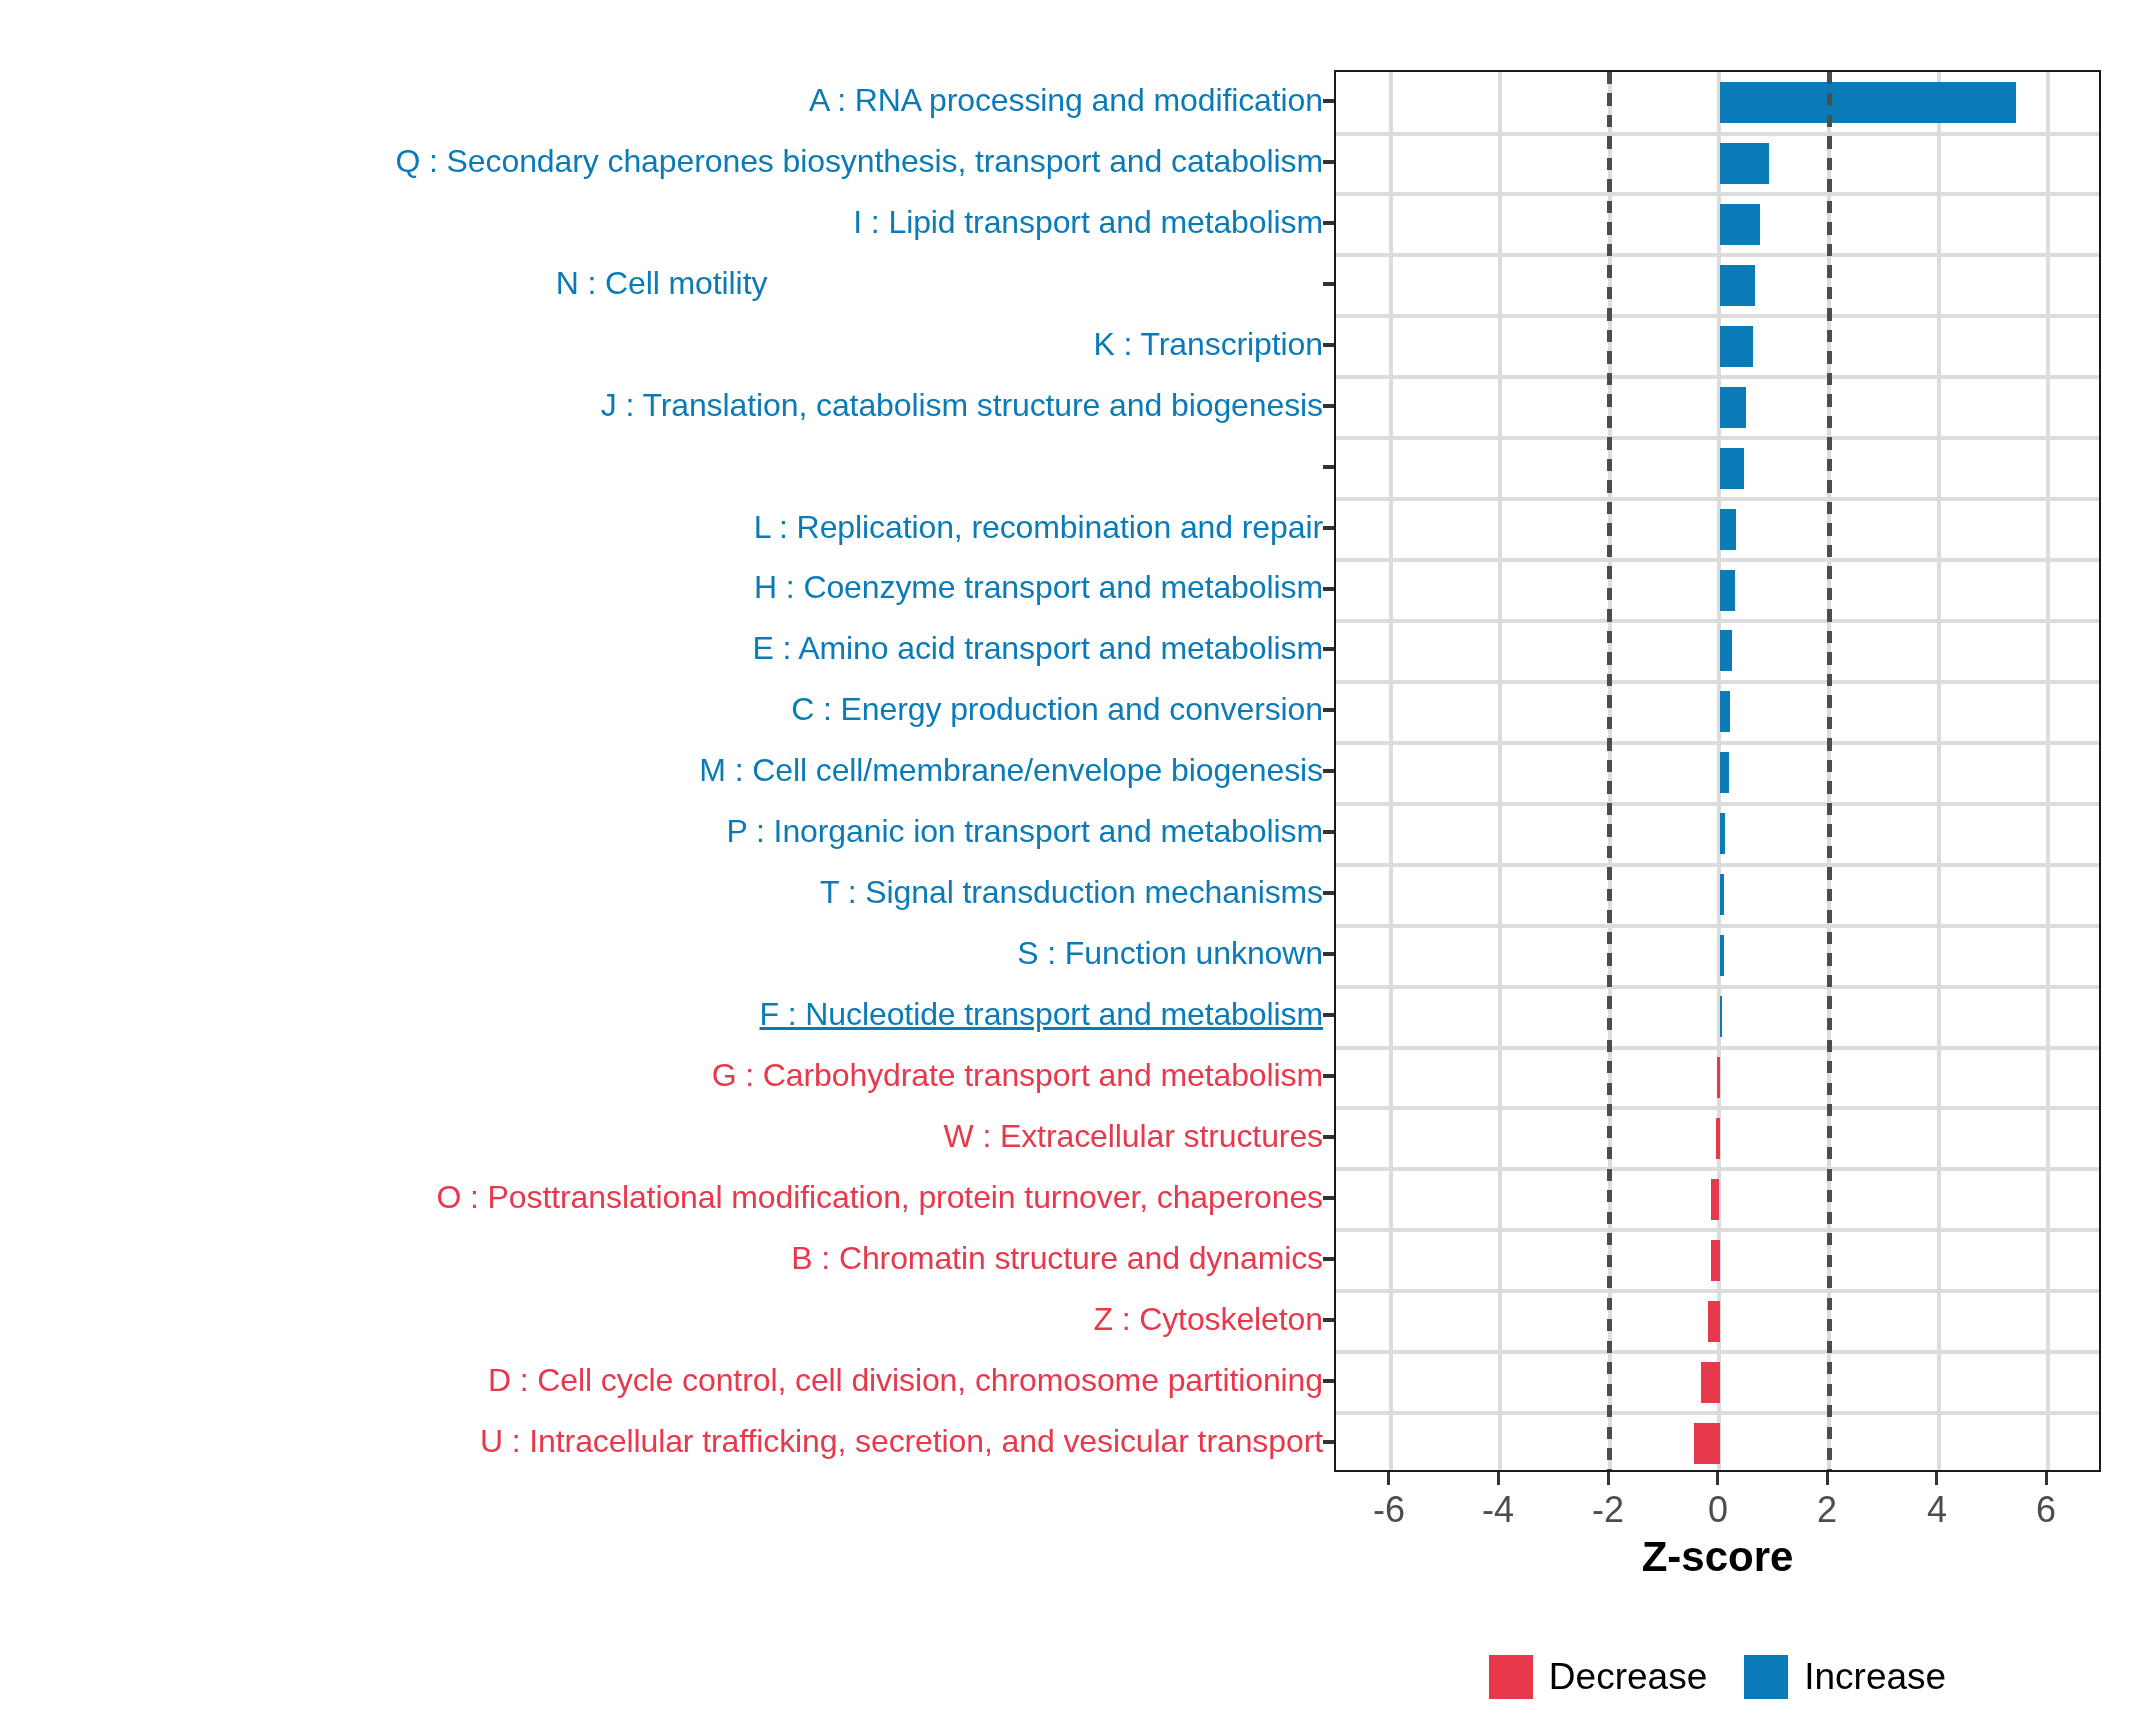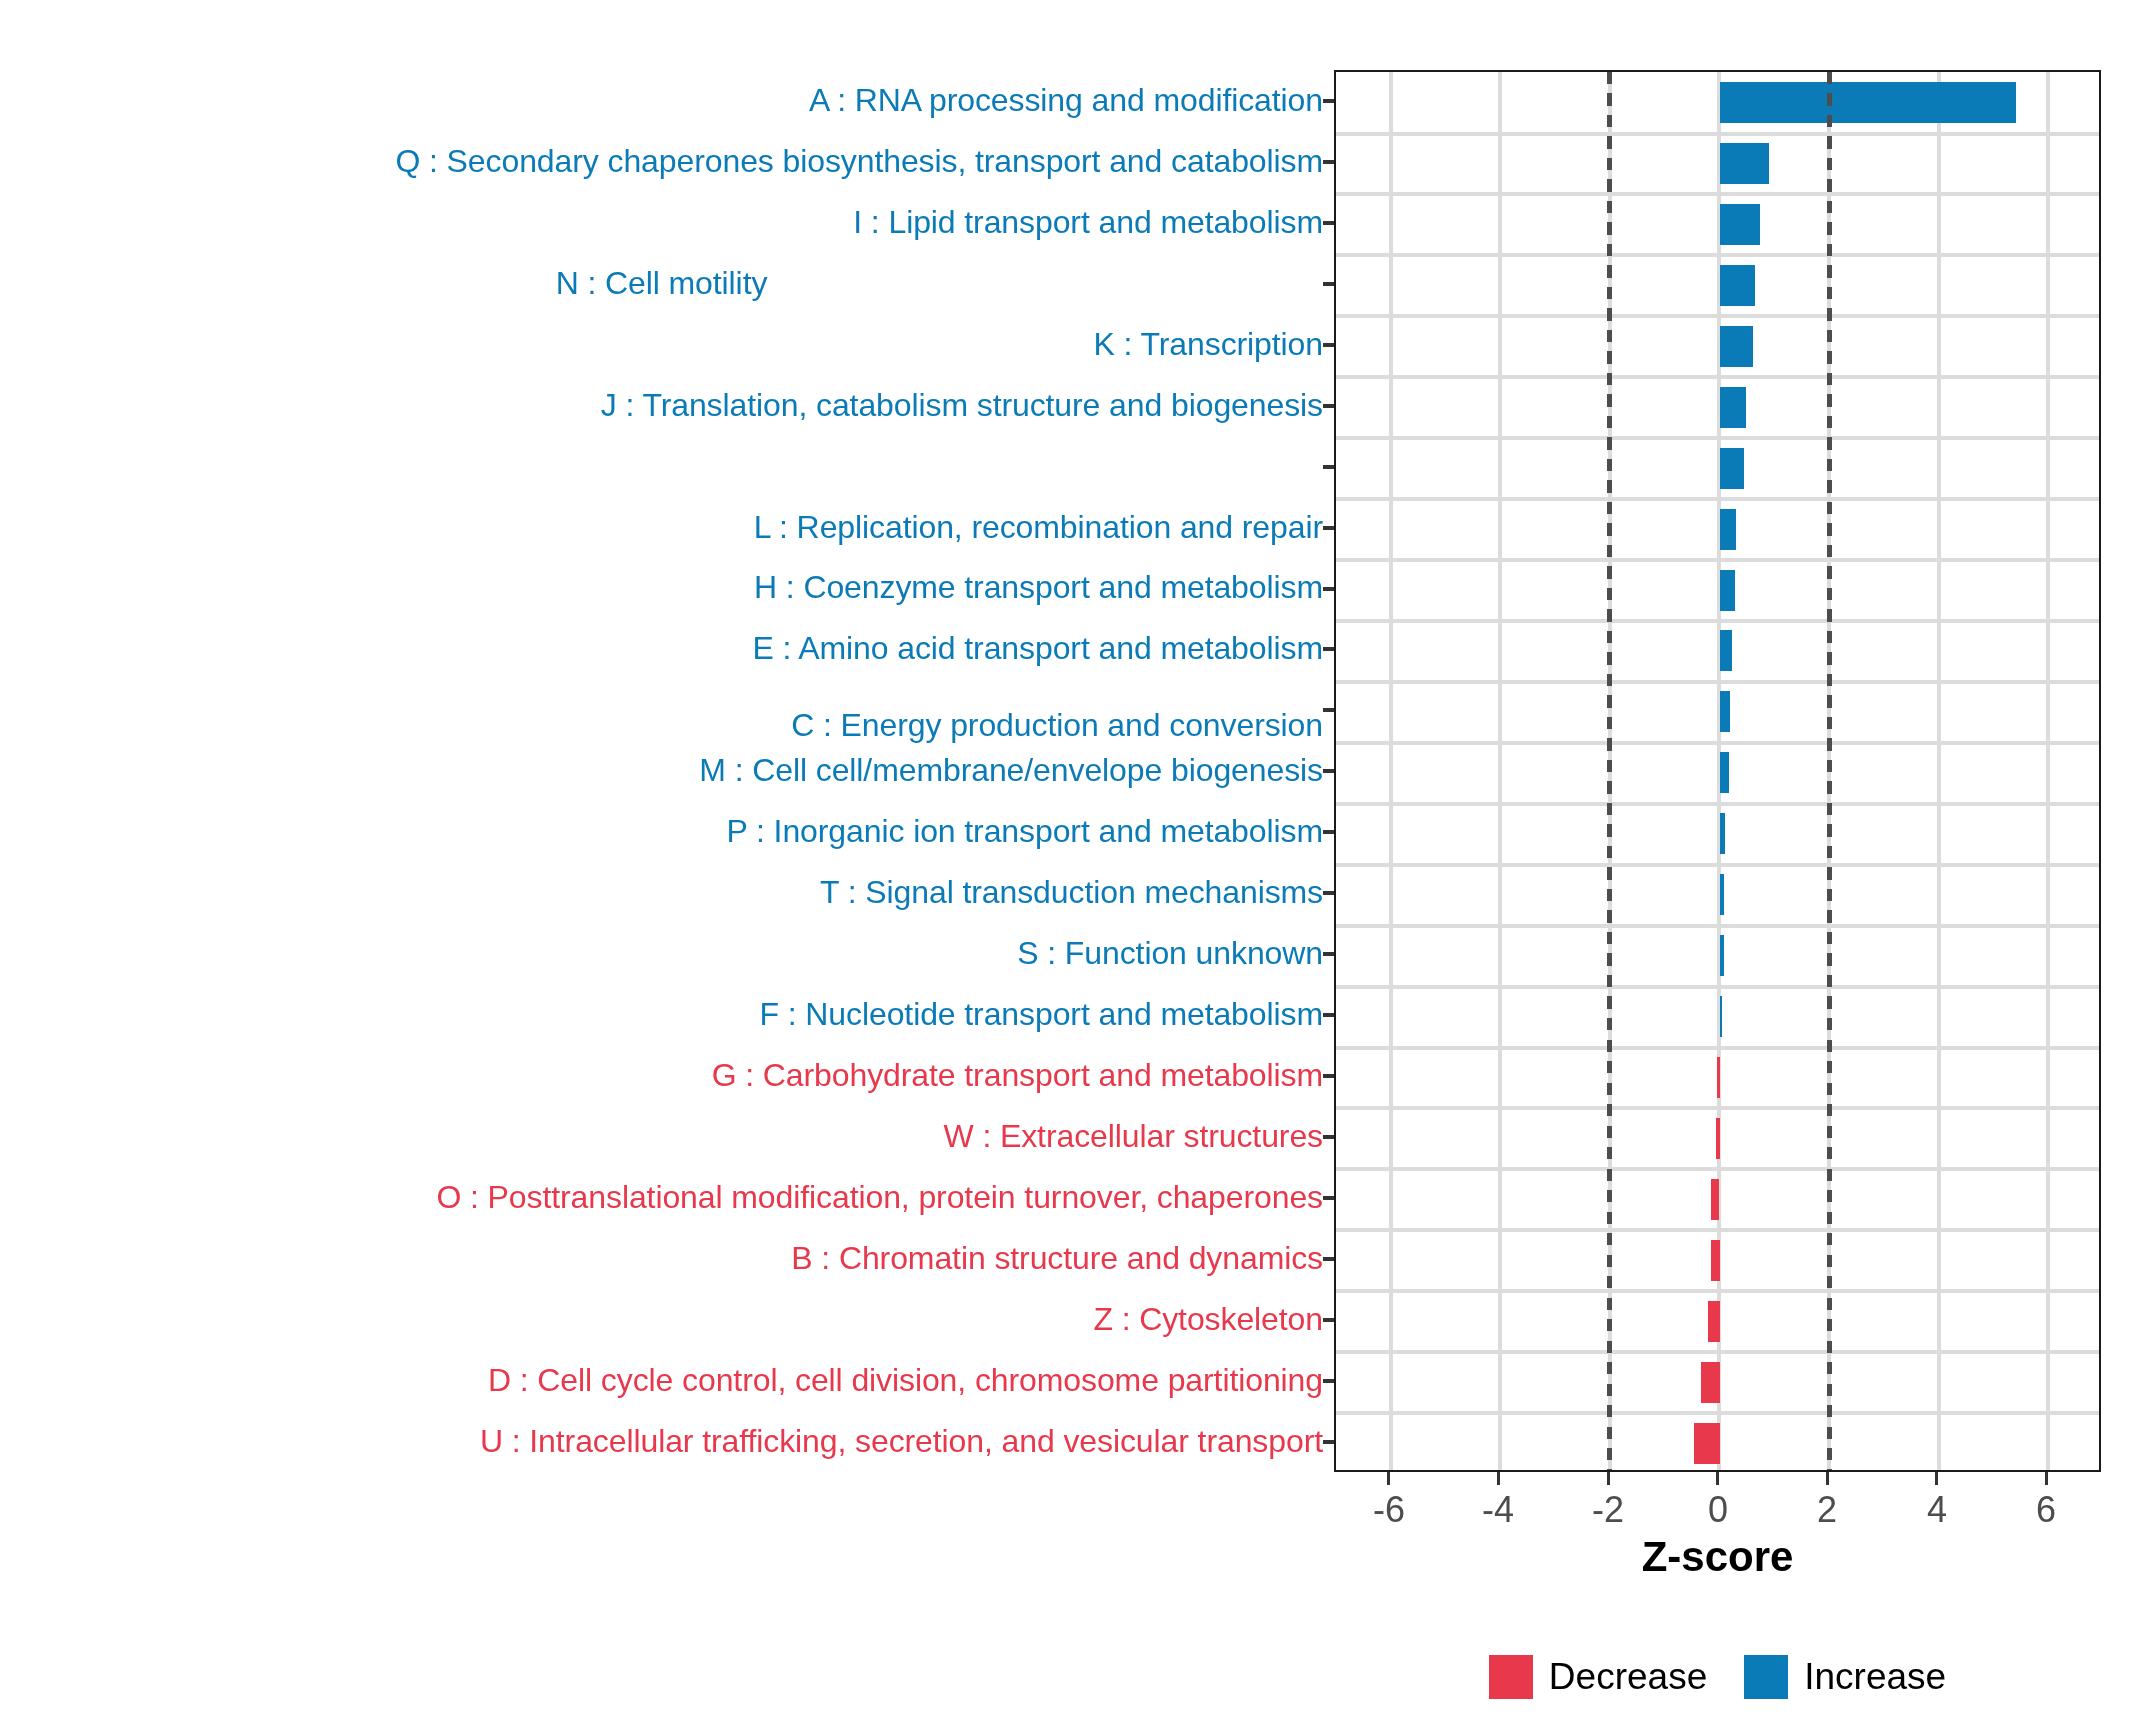--- a/index.html
+++ b/index.html
@@ -179,31 +179,31 @@
       <div class="ytick" style="top: 273px;"></div>
       <div class="ylabel inc" style="top: 305px;">J : Translation, catabolism structure and biogenesis</div>
       <div class="ytick" style="top: 334px;"></div>
       <div class="ytick" style="top: 395px;"></div>
       <div class="ylabel inc" style="top: 427px;">L : Replication, recombination and repair</div>
       <div class="ytick" style="top: 456px;"></div>
       <div class="ylabel inc" style="top: 487px;">H : Coenzyme transport and metabolism</div>
       <div class="ytick" style="top: 517px;"></div>
       <div class="ylabel inc" style="top: 548px;">E : Amino acid transport and metabolism</div>
       <div class="ytick" style="top: 577px;"></div>
-      <div class="ylabel inc" style="top: 625px;">C : Energy production and conversion</div>
+      <div class="ylabel inc" style="top: 609px;">C : Energy production and conversion</div>
       <div class="ytick" style="top: 638px;"></div>
       <div class="ylabel inc" style="top: 670px;">M : Cell cell/membrane/envelope biogenesis</div>
       <div class="ytick" style="top: 699px;"></div>
       <div class="ylabel inc" style="top: 731px;">P : Inorganic ion transport and metabolism</div>
       <div class="ytick" style="top: 760px;"></div>
       <div class="ylabel inc" style="top: 792px;">T : Signal transduction mechanisms</div>
       <div class="ytick" style="top: 821px;"></div>
       <div class="ylabel inc" style="top: 853px;">S : Function unknown</div>
       <div class="ytick" style="top: 882px;"></div>
-      <div class="ylabel inc" style="top: 914px;">F : Nucleotide transport and metabolism</div>
+      <div class="ylabel inc" style="top: 914px; text-decoration: underline;">F : Nucleotide transport and metabolism</div>
       <div class="ytick" style="top: 943px;"></div>
       <div class="ylabel dec" style="top: 975px;">G : Carbohydrate transport and metabolism</div>
       <div class="ytick" style="top: 1004px;"></div>
       <div class="ylabel dec" style="top: 1036px;">W : Extracellular structures</div>
       <div class="ytick" style="top: 1065px;"></div>
       <div class="ylabel dec" style="top: 1097px;">O : Posttranslational modification, protein turnover, chaperones</div>
       <div class="ytick" style="top: 1126px;"></div>
       <div class="ylabel dec" style="top: 1158px;">B : Chromatin structure and dynamics</div>
       <div class="ytick" style="top: 1187px;"></div>
       <div class="ylabel dec" style="top: 1219px;">Z : Cytoskeleton</div>

